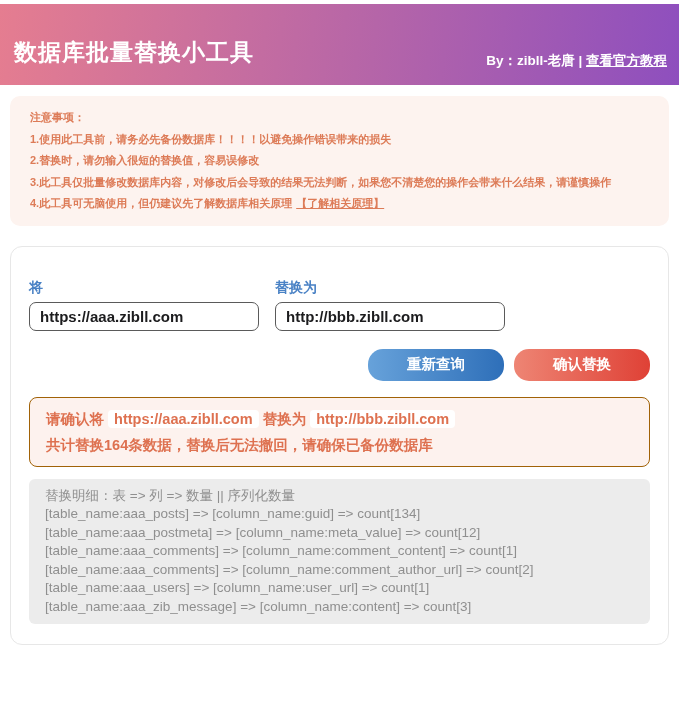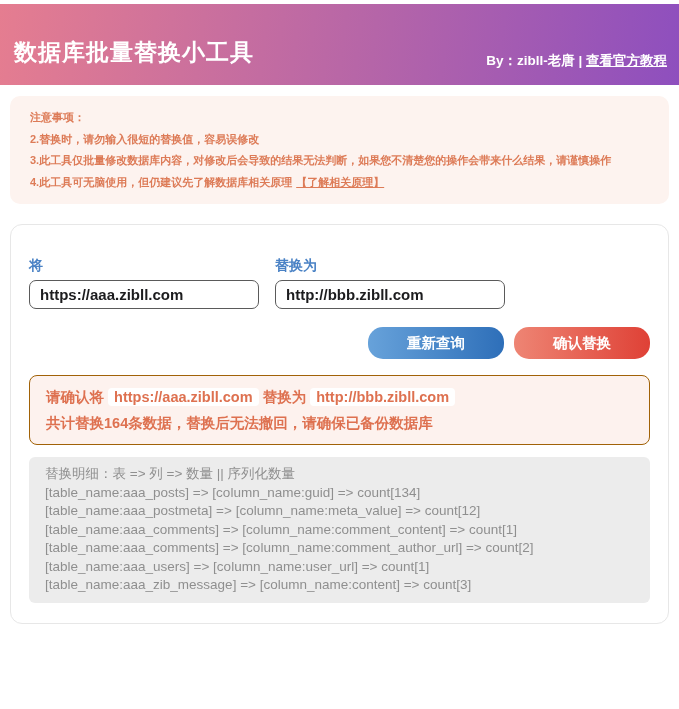--- a/index.html
+++ b/index.html
@@ -70,20 +70,21 @@
 
 <div class="header">
   <h1>数据库批量替换小工具</h1>
   <div class="byline">
     <span>By：zibll-老唐 | </span><a>查看官方教程</a>
   </div>
 </div>
 
 <div class="notice">
   <div>注意事项：</div>
+  <div>1.使用此工具前，请务必先备份数据库！！！！以避免操作错误带来的损失</div>
   <div>2.替换时，请勿输入很短的替换值，容易误修改</div>
   <div>3.此工具仅批量修改数据库内容，对修改后会导致的结果无法判断，如果您不清楚您的操作会带来什么结果，请谨慎操作</div>
   <div><span>4.此工具可无脑使用，但仍建议先了解数据库相关原理</span><a class="link">【了解相关原理】</a></div>
 </div>
 
 <div class="card">
 
   <div class="form-row">
     <div class="field">
       <label>将</label>

